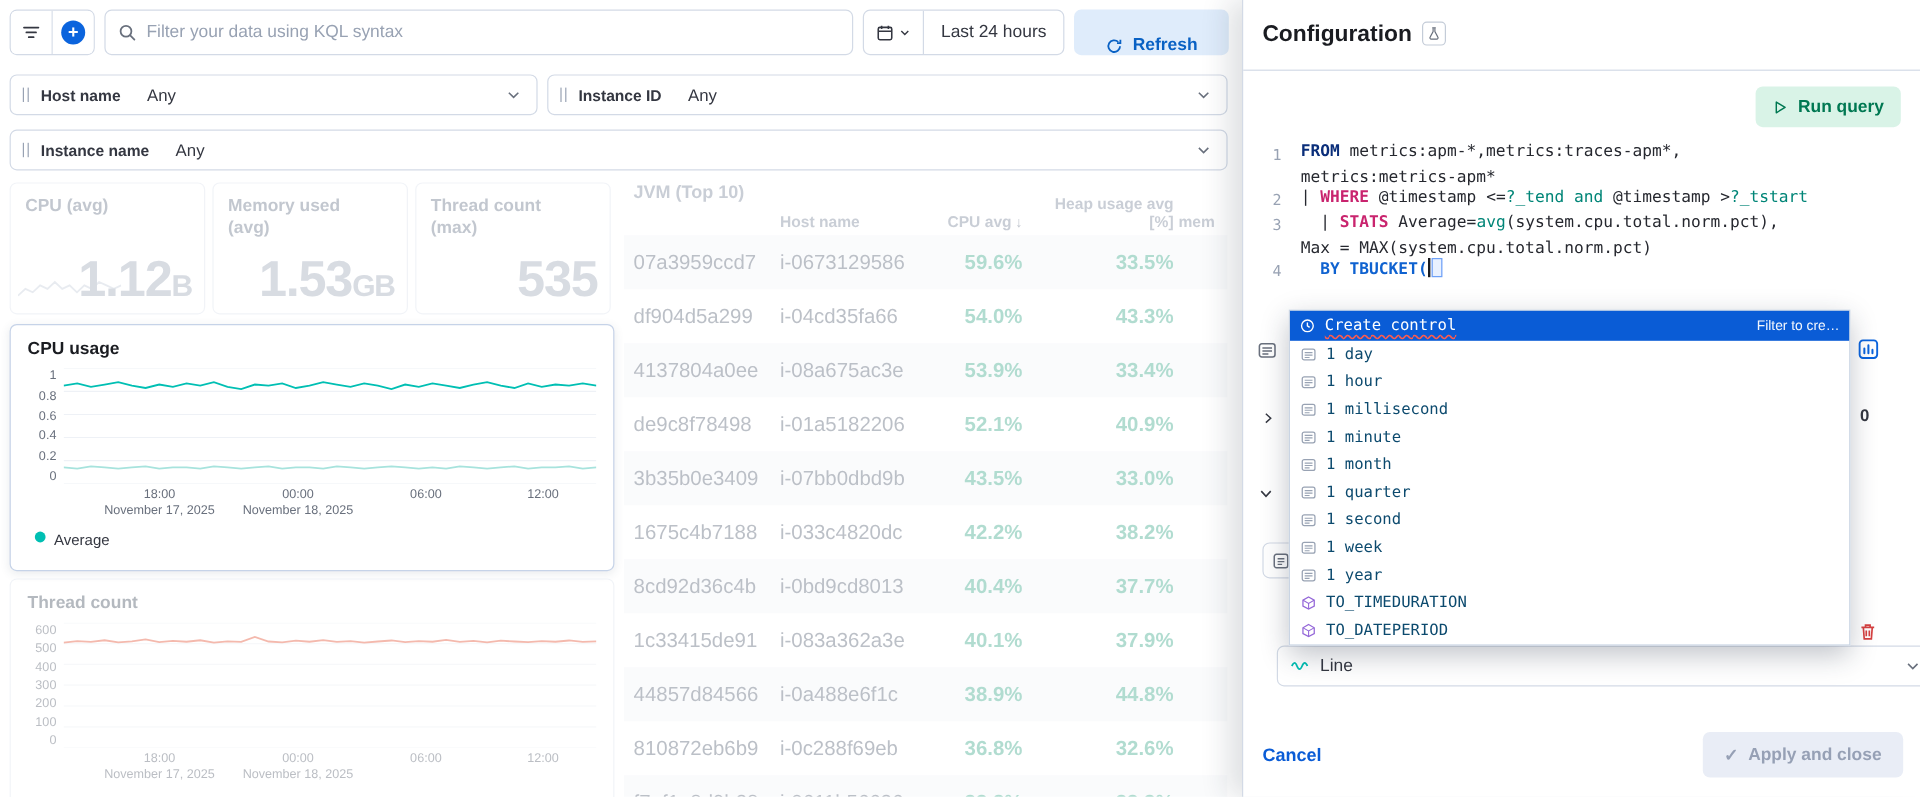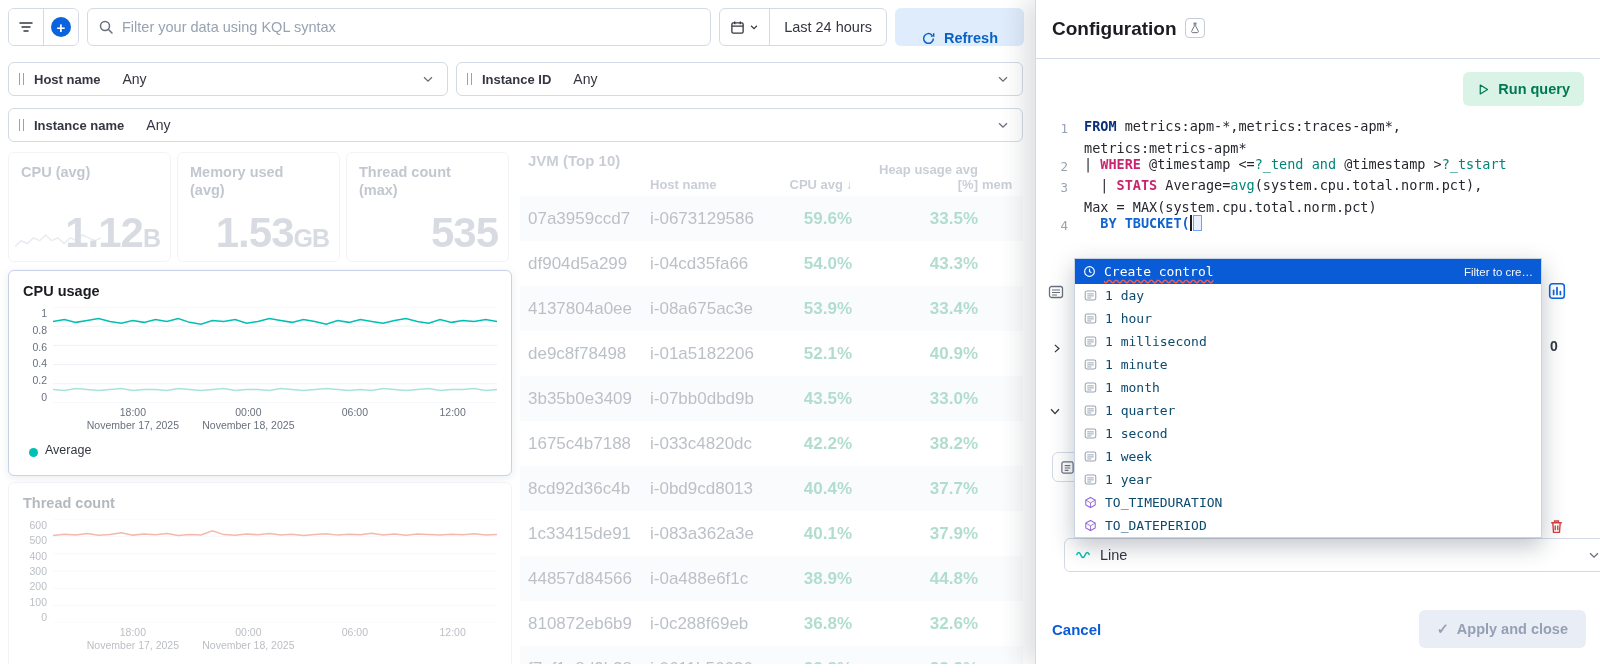--- a/index.html
+++ b/index.html
@@ -58,21 +58,21 @@
 .panel-cpu{top:270px;height:206px;border:1px solid #c6d3e8;box-shadow:0 2px 8px rgba(52,64,92,.10)}
 .panel-thread{top:482px;height:200px;border:1px solid #e1e6ef}
 .panel-title{font-size:14.5px;font-weight:700;color:#1a1c21;margin-bottom:8px}
 .panel-thread .panel-title{color:#5a6573}
 .chart-row{display:flex;align-items:stretch}
 .yaxis{width:30px;display:flex;flex-direction:column;justify-content:space-between;align-items:flex-end;padding-right:6px;font-size:10.5px;color:#69707d}
 .plot{flex:1;position:relative}
 .xaxis{position:relative;height:30px;margin-left:30px}
 .xtick{position:absolute;top:3px;transform:translateX(-50%);text-align:center;font-size:10.5px;color:#69707d;line-height:1.25}
 .xsub{white-space:nowrap}
-.legend{display:flex;align-items:flex-end;gap:7px;margin:10px 0 0 6px;font-size:12.5px;color:#343741}
+.legend{display:flex;align-items:flex-start;gap:7px;margin:10px 0 0 6px;font-size:12.5px;color:#343741}
 .legend-dot{width:9px;height:9px;border-radius:50%;background:#00bfb3}
 .chart-h-cpu .plot,.chart-h-cpu .yaxis{height:96px}
 .chart-h-thr .plot,.chart-h-thr .yaxis{height:104px}
 
 
 .flyout{position:absolute;left:1035px;top:0;width:565px;height:664px;background:#fff;border-left:1px solid #d3dae6;box-shadow:-12px 0 22px rgba(30,40,60,.14);z-index:5}
 .fly-header{position:absolute;left:16px;top:18px;display:flex;align-items:flex-start;gap:8px}
 .fly-title{font-size:19px;font-weight:700;color:#1a1c21}
 .badge-box{width:20px;height:20px;border:1px solid #c4ccd8;border-radius:4px;display:flex;align-items:center;justify-content:center}
 .fly-divider{position:absolute;left:0;top:58px;width:100%;height:1px;background:#d3dae6}

